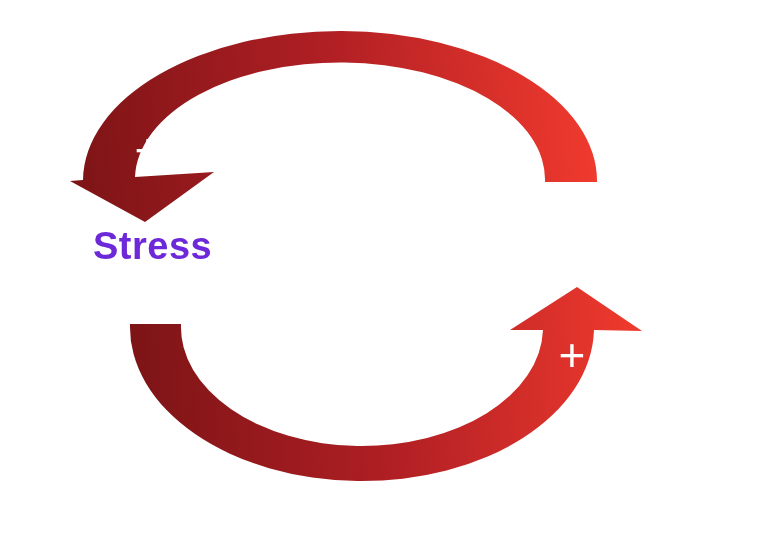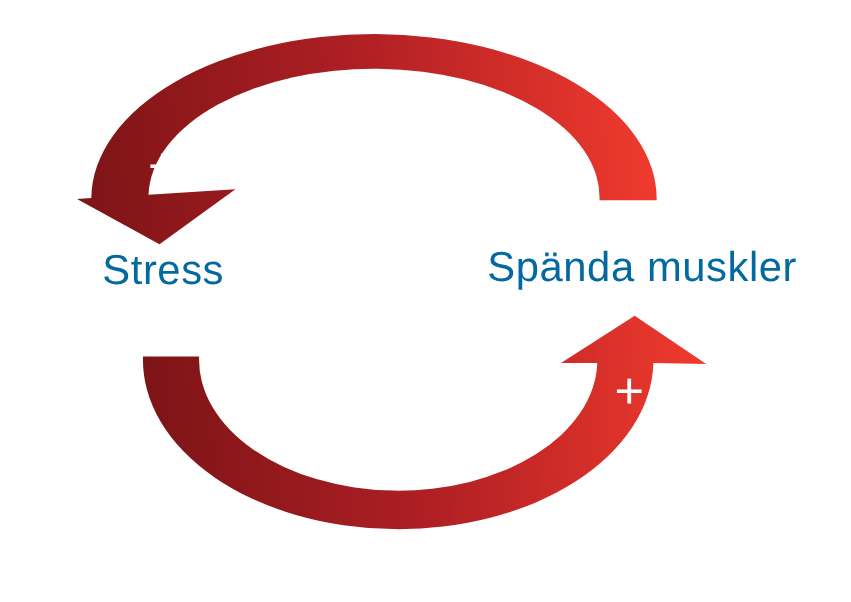--- a/index.html
+++ b/index.html
@@ -18,23 +18,23 @@
   .stage svg {
     position: absolute;
     left: 0;
     top: 0;
   }
   .node-label {
     position: absolute;
     font-size: 38px;
     line-height: 1;
     letter-spacing: 0.5px;
-    color: #0369a1;
+    color: #6d28d9;
     white-space: nowrap;
-    font-weight: 400;
+    font-weight: 700;
   }
   #label-stress { left: 93px;  top: 227px; }
   #label-spanda { left: 443px; top: 224px; }
   .plus-sign {
     position: absolute;
     color: #ffffff;
     font-size: 46px;
     line-height: 1;
     font-weight: 400;
     transform: translate(-50%, -50%);
@@ -70,19 +70,18 @@
 
     <path fill="url(#gradBottom)" stroke="none" d="M 130 324
              A 232 154 0 0 0 594 330
              L 642 331 L 577 287 L 510 330 L 543 330
              A 181 119 0 0 1 181 324
              Z"></path>
   </svg>
 
   <div class="node-label" id="label-stress">Stress</div>
 
-  <div class="node-label" id="label-spanda">Spända muskler</div>
 
   <div class="plus-sign" id="plus-top">+</div>
 
   <div class="plus-sign" id="plus-bottom">+</div>
 
 </div>
 
 </body></html>

